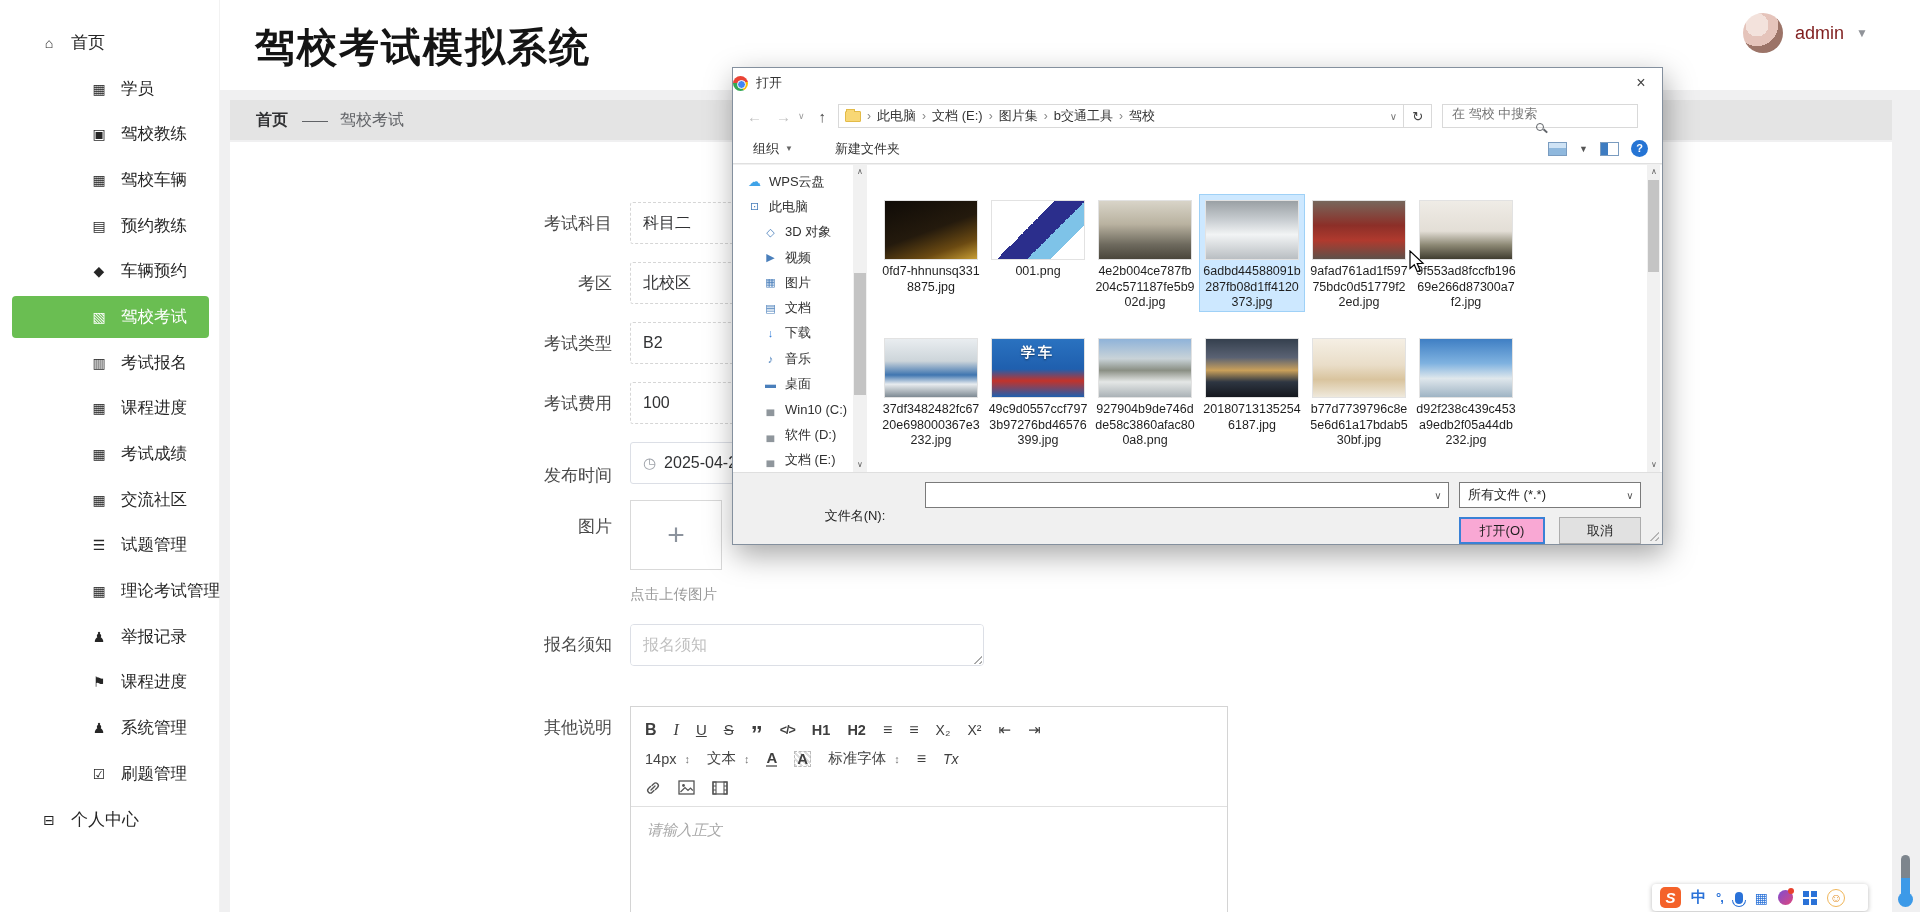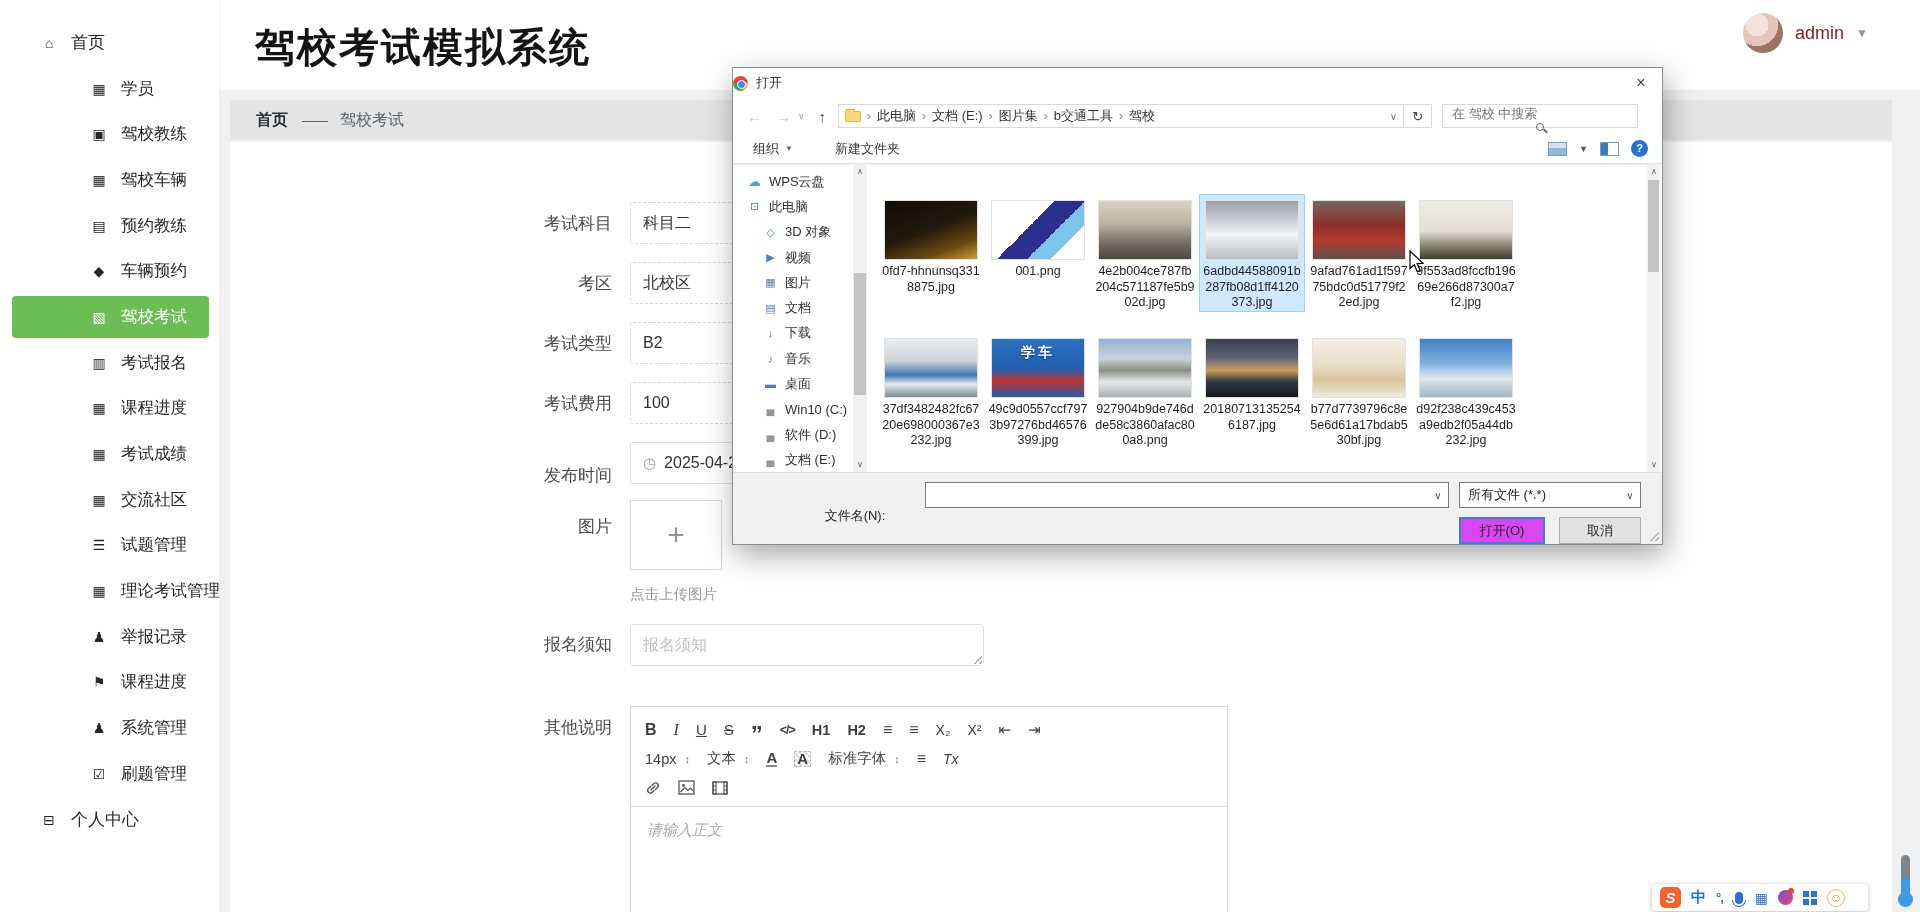--- a/index.html
+++ b/index.html
@@ -134,21 +134,21 @@
   .t12{background:linear-gradient(180deg,#35404e 0%,#5a6273 32%,#caa05a 54%,#2e3642 74%,#15181e 100%);}
   .t13{background:linear-gradient(180deg,#f5efe4 0%,#e9ddc8 45%,#d9c49e 70%,#efe9dc 100%);}
   .t14{background:linear-gradient(180deg,#3f7fc4 0%,#7fb2e0 42%,#dfe7ec 68%,#9fb4c4 100%);}
   .dlg-foot{position:absolute;left:0;right:0;top:404px;bottom:0;background:#f0f0f0;border-top:1px solid #dfdfdf;}
   .fn-label{position:absolute;left:58px;top:14px;width:128px;text-align:center;font-size:13px;color:#1f1f1f;margin-top:20px;}
   .fn-combo{position:absolute;left:192px;top:9px;width:524px;height:26px;background:#fff;border:1px solid #7a7a7a;display:flex;align-items:center;}
   .fn-combo input{flex:1;border:none;outline:none;height:100%;padding:0 6px;font-size:13px;min-width:0;}
   .combo-car{width:20px;text-align:center;font-size:10px;color:#555;}
   .ft-select{position:absolute;left:726px;top:9px;width:182px;height:26px;background:#fff;border:1px solid #7a7a7a;display:flex;align-items:center;font-size:13px;color:#1f1f1f;}
   .ft-select .txt{flex:1;padding-left:8px;}
-  .btn-open{position:absolute;left:726px;top:44px;width:86px;height:27px;background:#d946ef;border:2px solid #3a81d6;font-size:13px;color:#1f1f1f;display:flex;align-items:center;justify-content:center;}
+  .btn-open{position:absolute;left:726px;top:44px;width:86px;height:27px;background:#f9a8d4;border:2px solid #3a81d6;font-size:13px;color:#1f1f1f;display:flex;align-items:center;justify-content:center;}
   .btn-cancel{position:absolute;left:826px;top:44px;width:82px;height:27px;background:#e1e1e1;border:1px solid #adadad;font-size:13px;color:#1f1f1f;display:flex;align-items:center;justify-content:center;}
   .dlg-grip{position:absolute;right:3px;bottom:3px;width:11px;height:11px;background:repeating-linear-gradient(135deg,transparent 0 2px,#b5b5b5 2px 3.4px);clip-path:polygon(100% 0,100% 100%,0 100%);}
 
   
   .cursor{position:absolute;left:1408px;top:250px;z-index:20;}
 
   
   .ime{position:absolute;left:1652px;top:884px;width:216px;height:27px;background:#fff;border-radius:4px;box-shadow:0 1px 5px rgba(0,0,0,.28);display:flex;align-items:center;gap:10px;padding:0 8px;z-index:30;}
   .ime-s{width:21px;height:21px;background:#f4622a;border-radius:5px;color:#fff;font-weight:bold;font-style:italic;font-size:15px;text-align:center;line-height:21px;flex:none;}
   .ime-zh{color:#2a72d8;font-weight:bold;font-size:15px;}

